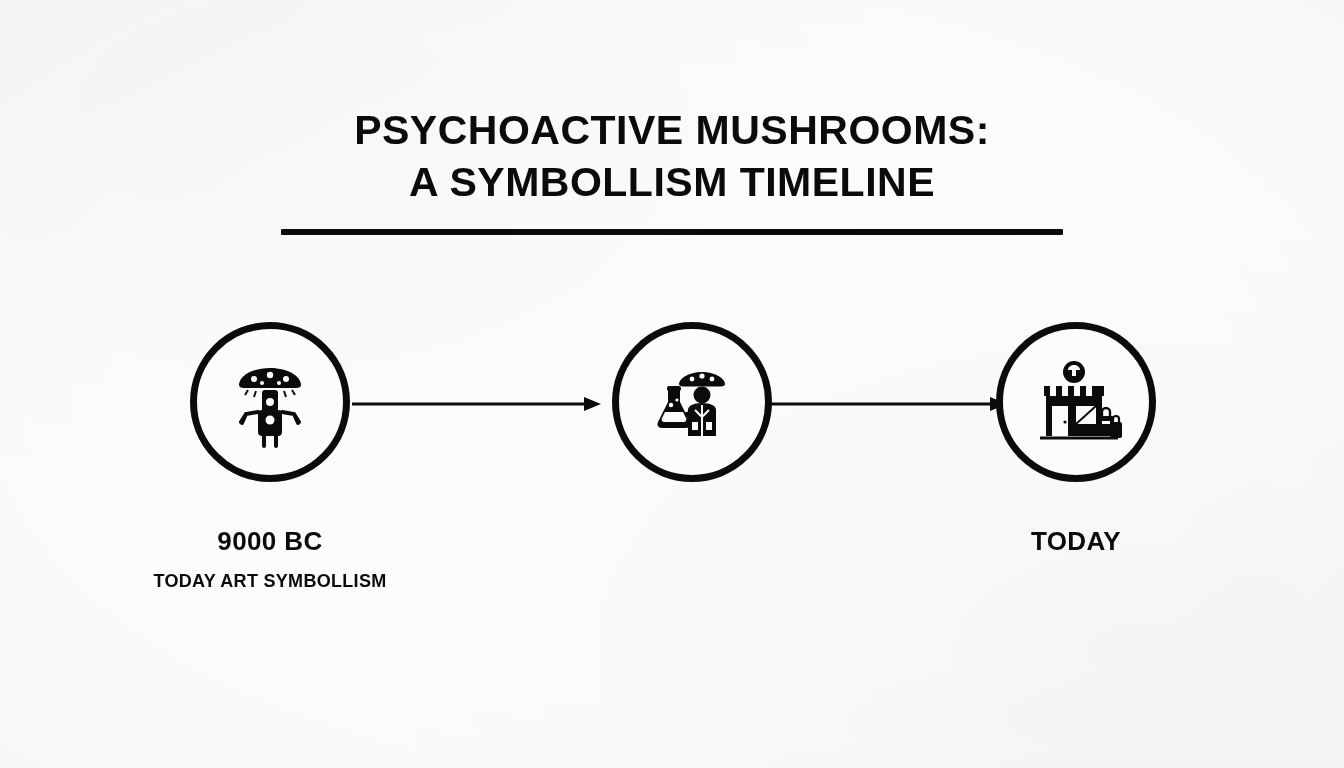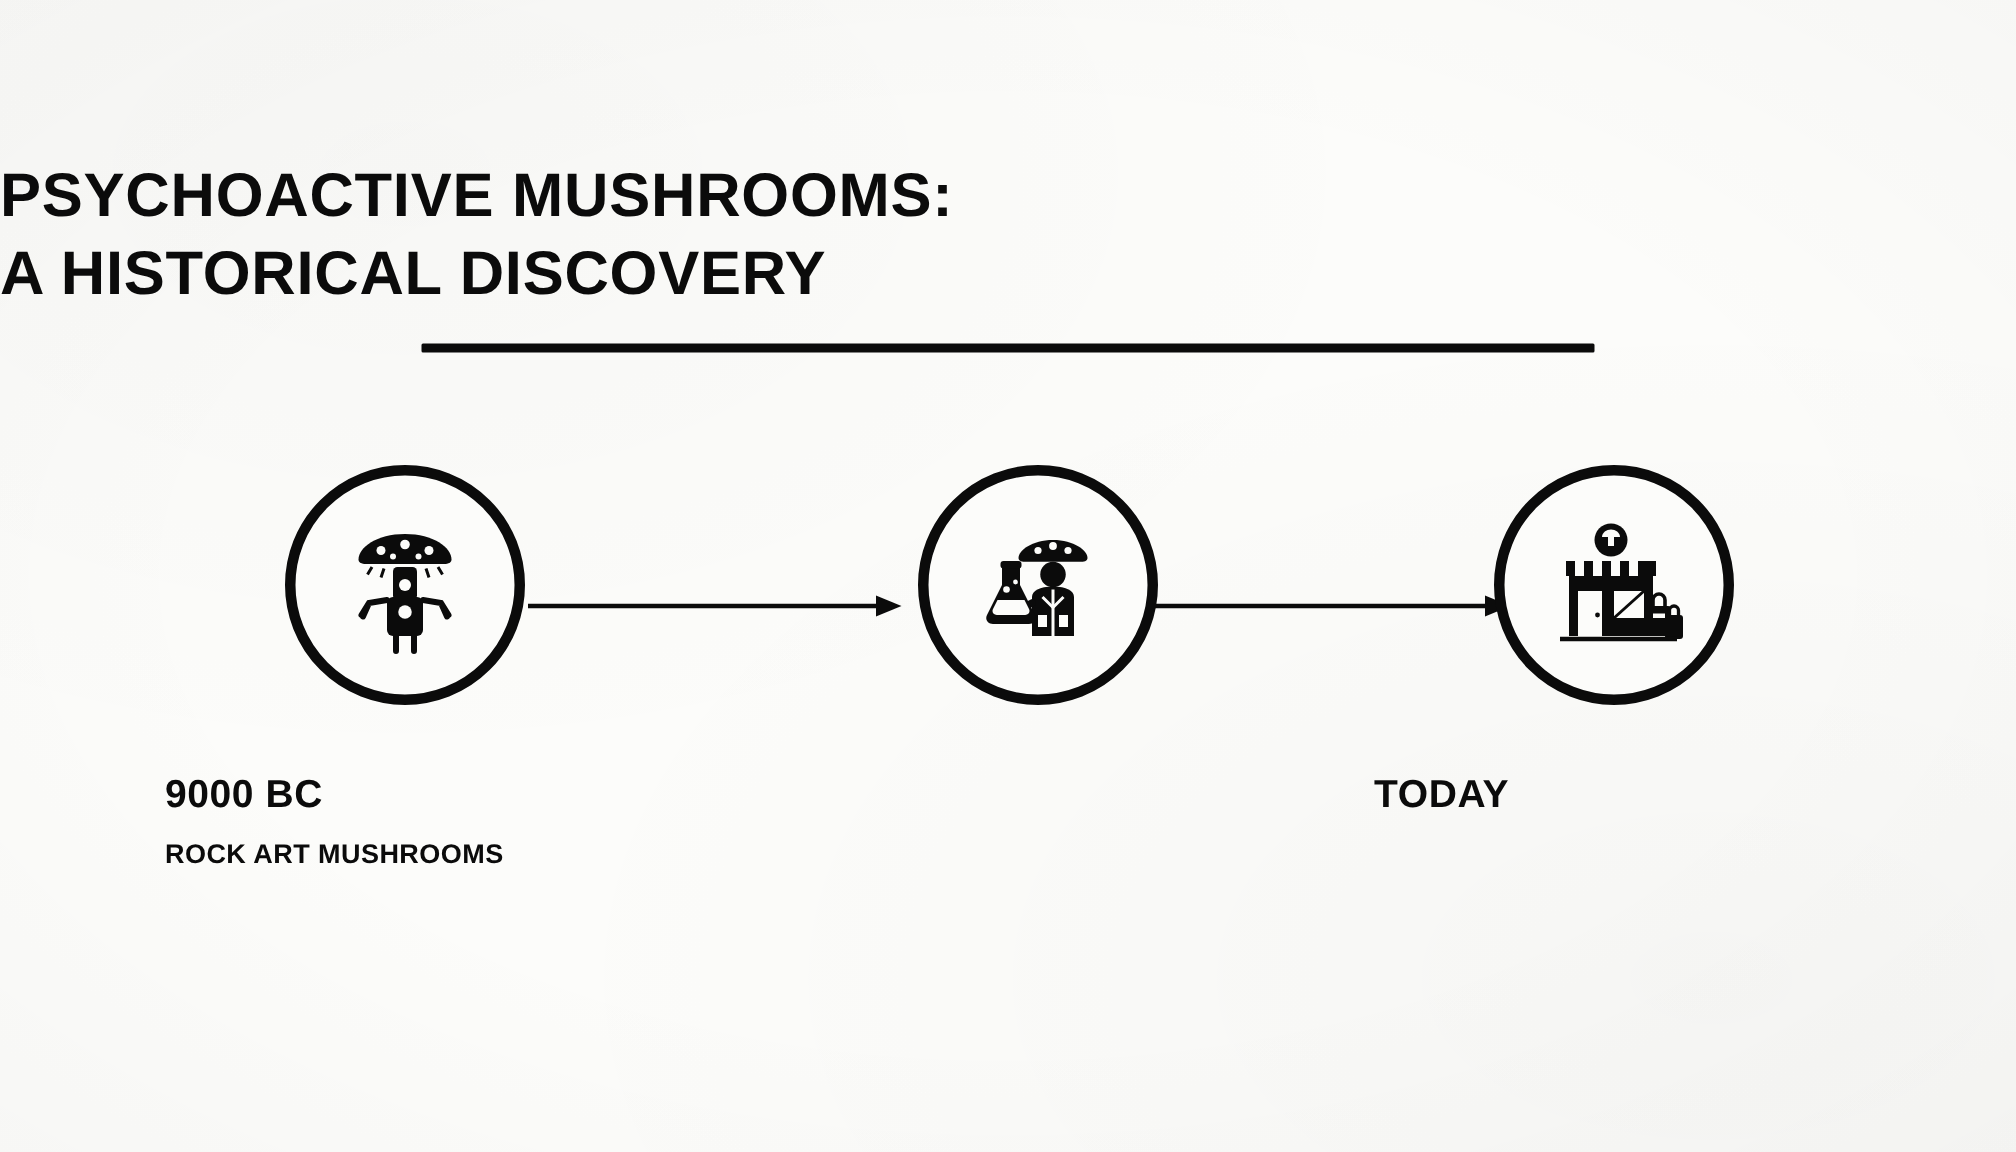--- a/index.html
+++ b/index.html
@@ -30,21 +30,21 @@
       radial-gradient(ellipse at 85% 85%, rgba(0,0,0,0.025) 0%, rgba(0,0,0,0) 50%),
       radial-gradient(ellipse at 50% 50%, rgba(255,255,255,0) 55%, rgba(0,0,0,0.018) 100%);
     pointer-events: none;
   }
 
   .title-block {
     position: absolute;
     top: 104px;
     left: 0;
     width: 100%;
-    text-align: left;
+    text-align: center;
   }
   .title-line {
     font-size: 41px;
     font-weight: bold;
     letter-spacing: 0.5px;
     line-height: 1.28;
     color: #0b0b0b;
   }
   .title-rule {
     width: 782px;
@@ -57,22 +57,23 @@
   .timeline {
     position: absolute;
     top: 310px;
     left: 0;
     width: 100%;
     height: 300px;
   }
 
   .node {
     position: absolute;
-    top: 0;
+    top: 12px;
     width: 320px;
+    text-align: center;
   }
   .node-1 { left: 110px; }
   .node-2 { left: 532px; }
   .node-3 { left: 916px; }
 
   .circle {
     width: 160px;
     height: 160px;
     border: 7px solid #0b0b0b;
     border-radius: 50%;
@@ -109,21 +110,21 @@
   .connector-1 { left: 352px; width: 250px; }
   .connector-2 { left: 768px; width: 240px; }
 </style>
 </head>
 <body>
 
 <div class="canvas">
 
   <div class="title-block">
     <div class="title-line">PSYCHOACTIVE MUSHROOMS:</div>
-    <div class="title-line">A HISTORICAL DISCOVERY</div>
+    <div class="title-line">A SYMBOLLISM TIMELINE</div>
     <div class="title-rule"></div>
   </div>
 
   <div class="timeline">
 
     <div class="node node-1">
       <div class="circle">
         <span>
           <svg width="104" height="104" viewBox="0 0 104 104" fill="none">
 
@@ -144,21 +145,21 @@
             <rect x="40" y="60" width="24" height="26" rx="4" fill="#0b0b0b"></rect>
             <circle cx="52" cy="70" r="4.5" fill="#fcfcfa"></circle>
 
             <path d="M40 62l-12 2-5 8M28 64l-4 9M64 62l12 2 5 8M76 64l4 9" stroke="#0b0b0b" stroke-width="4" stroke-linecap="round"></path>
 
             <path d="M46 86v10M58 86v10" stroke="#0b0b0b" stroke-width="4" stroke-linecap="round"></path>
           </svg>
         </span>
       </div>
       <div class="node-year">9000 BC</div>
-      <div class="node-caption">ROCK ART MUSHROOMS</div>
+      <div class="node-caption">TODAY ART SYMBOLLISM</div>
     </div>
 
     <div class="connector connector-1">
       <span>
         <svg width="250" height="16" viewBox="0 0 250 16" fill="none">
           <path d="M0 8h232" stroke="#0b0b0b" stroke-width="3"></path>
           <path d="M232 1l17 7-17 7z" fill="#0b0b0b"></path>
         </svg>
       </span>
     </div>

